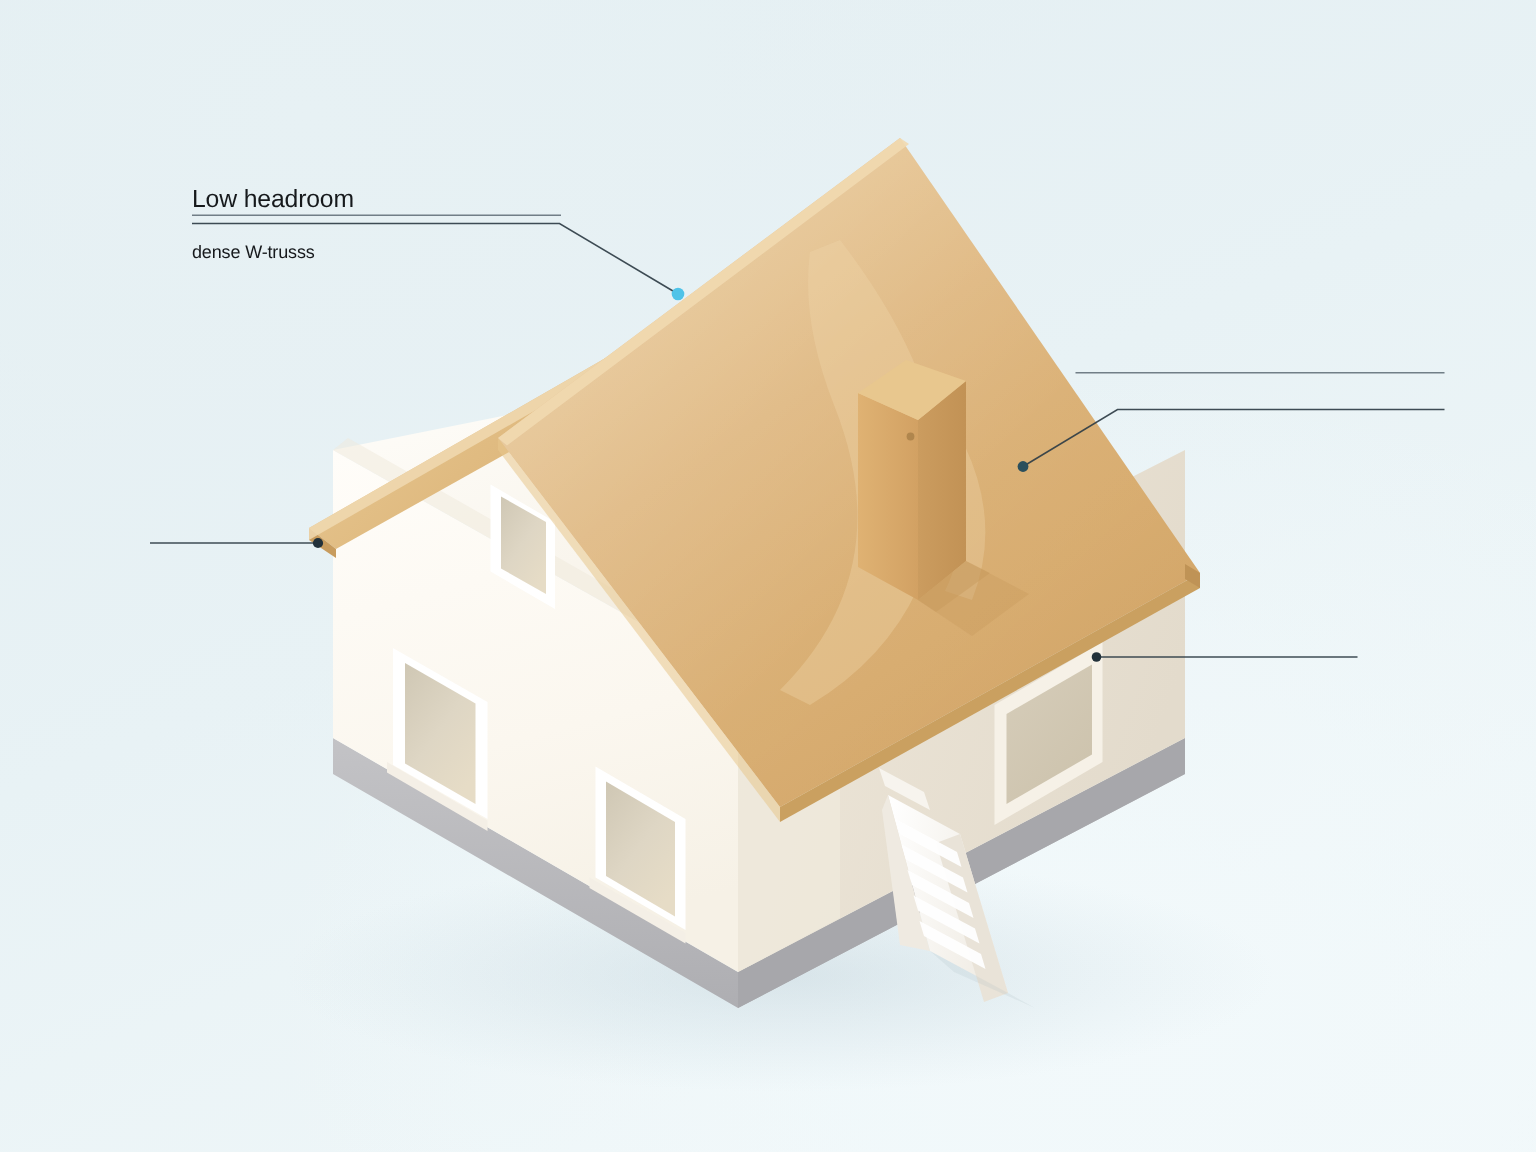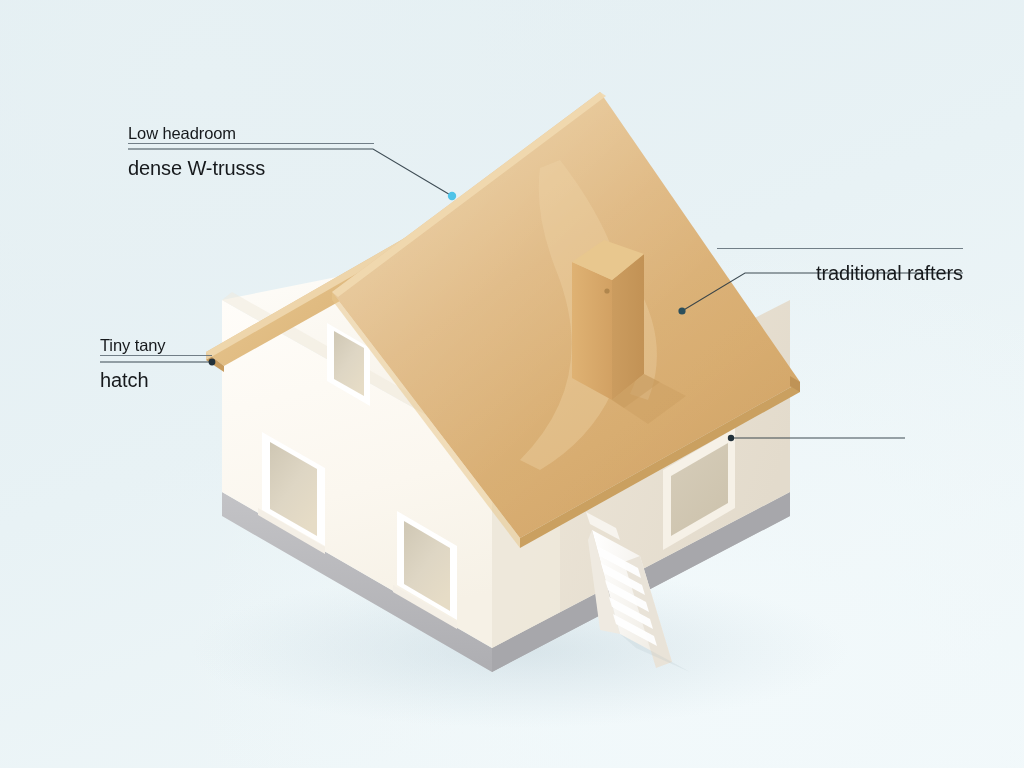--- a/index.html
+++ b/index.html
@@ -40,21 +40,21 @@
     padding-bottom: 0;
   }
   .lbl .rule {
     display: block;
     height: 1px;
     background: #5c6a73;
     opacity: .85;
   }
   .lbl .l2 {
     display: block;
-    font-size: 20px;
+    font-size: 12px;
     line-height: 19px;
     padding-top: 15px;
   }
   .lbl.right { text-align: right; }
   .lbl.left  { text-align: left; }
 </style>
 </head>
 <body>
 
 <div id="scene">
@@ -229,23 +229,17 @@
   </svg>
 
   <div class="lbl left" style="left:128px; top:124px; width:246px;">
     <span class="l1">Low headroom</span>
     <span class="rule"></span>
     <span class="l2">dense W-trusss</span>
   </div>
 
   <div class="lbl right" style="left:717px; top:248px; width:246px;">
     <span class="rule"></span>
-    <span class="l2">traditional rafters</span>
   </div>
 
-  <div class="lbl left" style="left:100px; top:336px; width:112px;">
-    <span class="l1">Tiny tany</span>
-    <span class="rule"></span>
-    <span class="l2">hatch</span>
-  </div>
 
 
 </div>
 
 </body></html>

